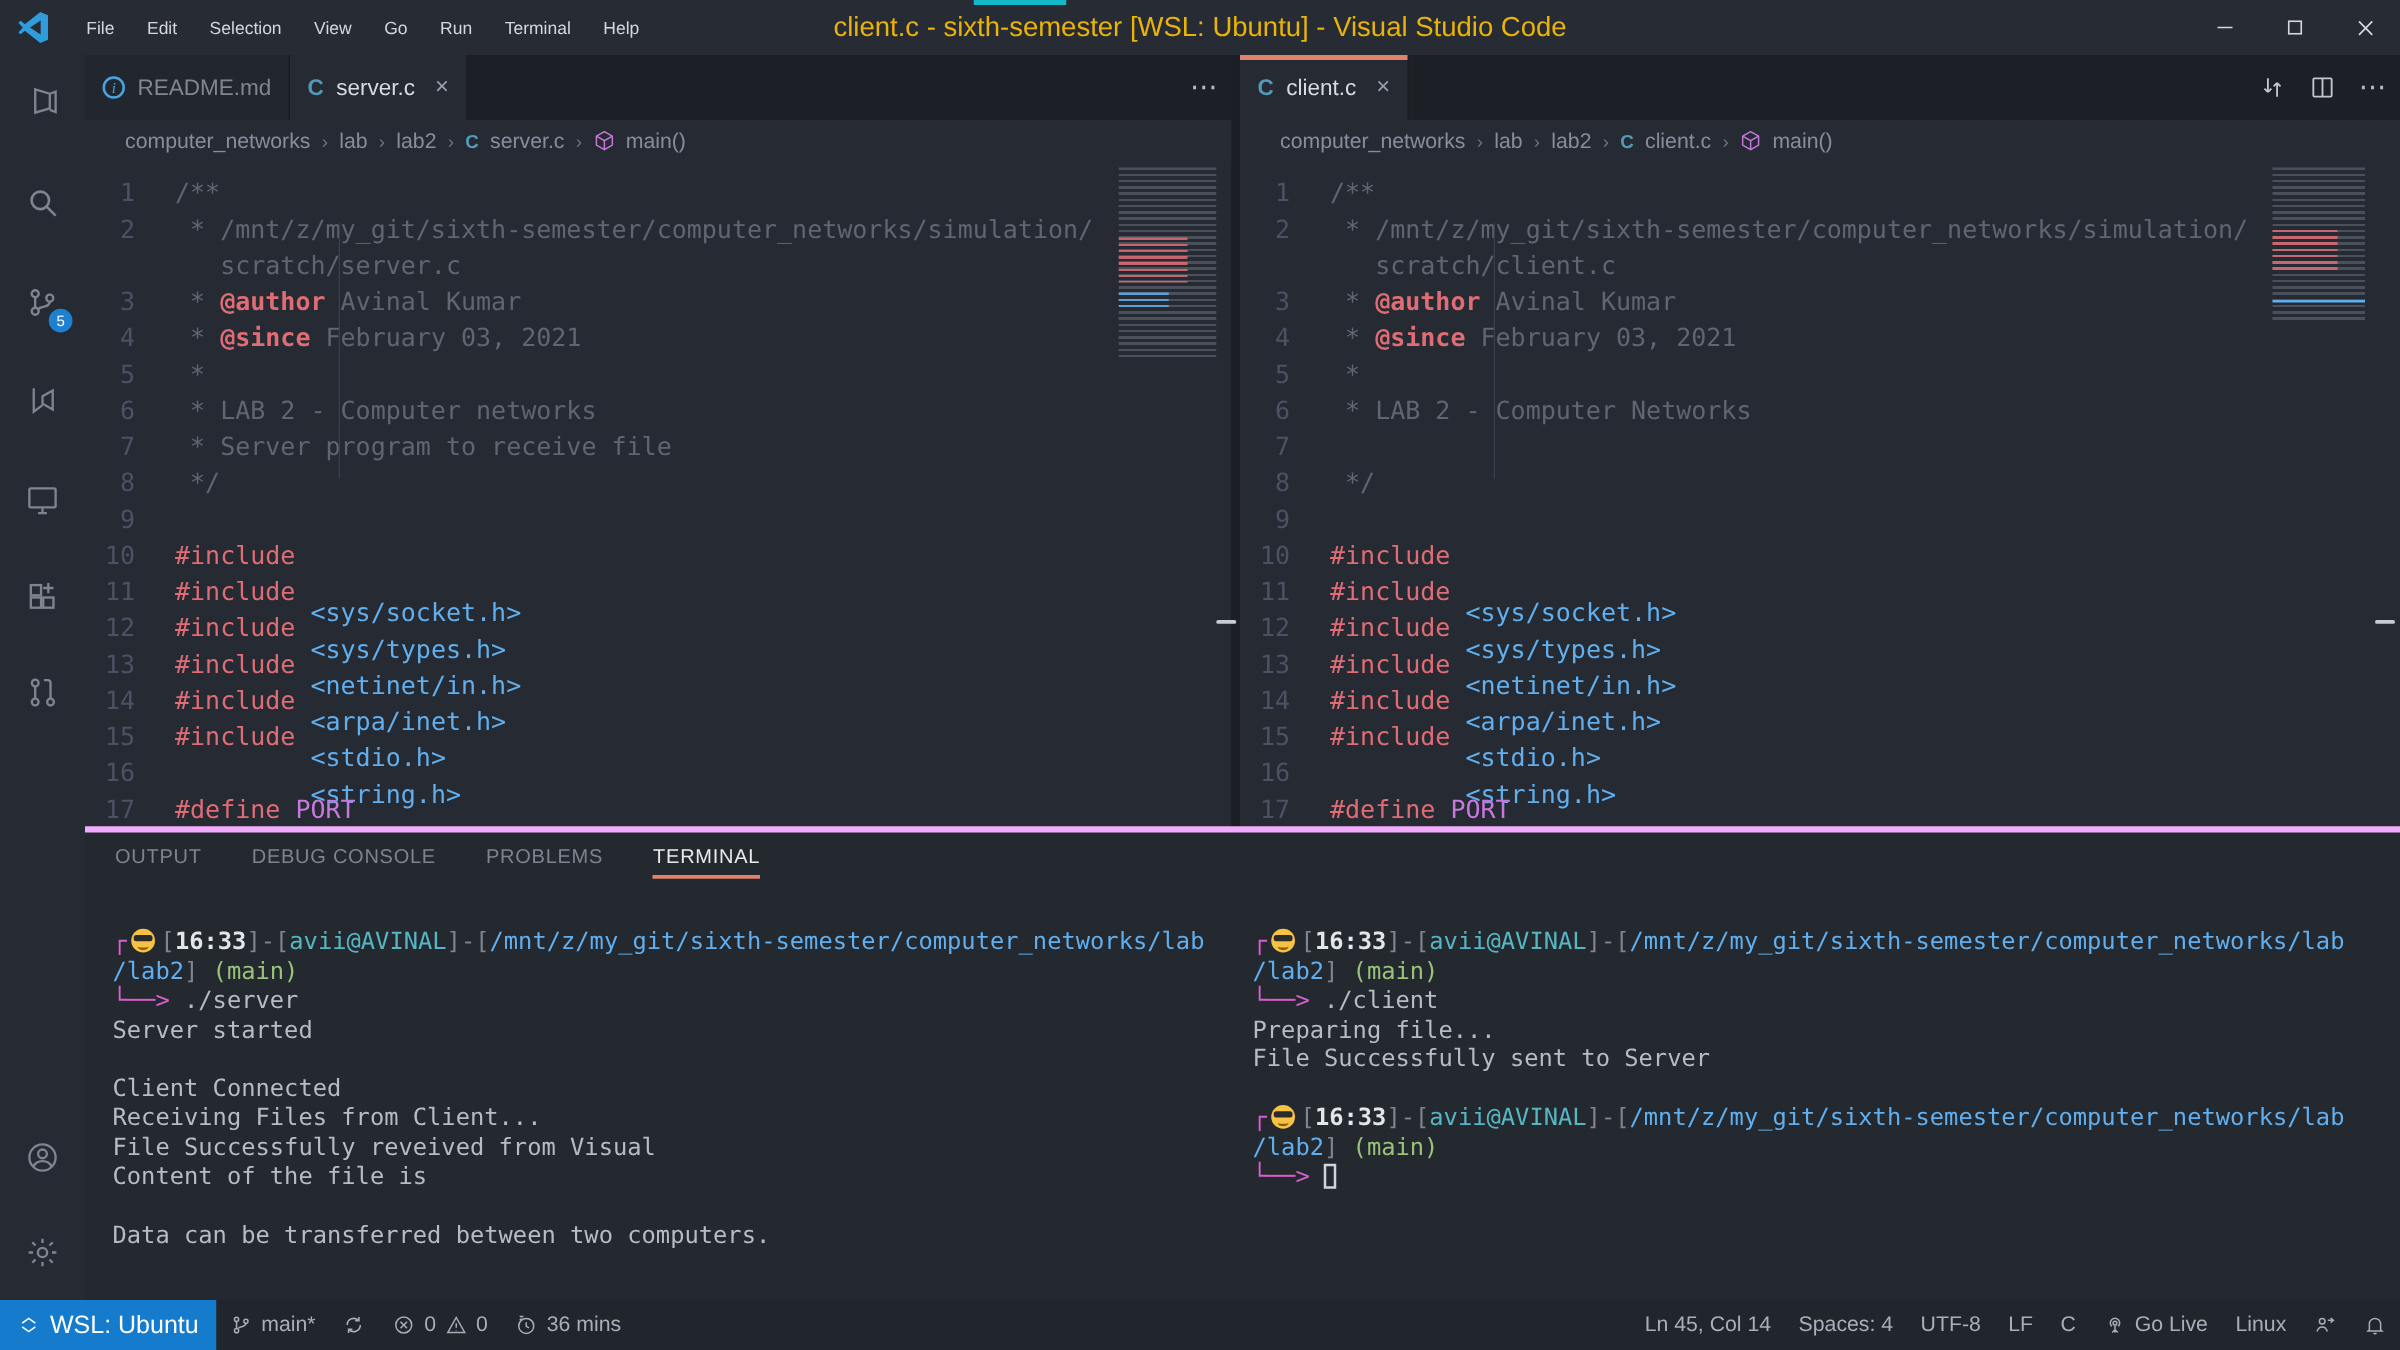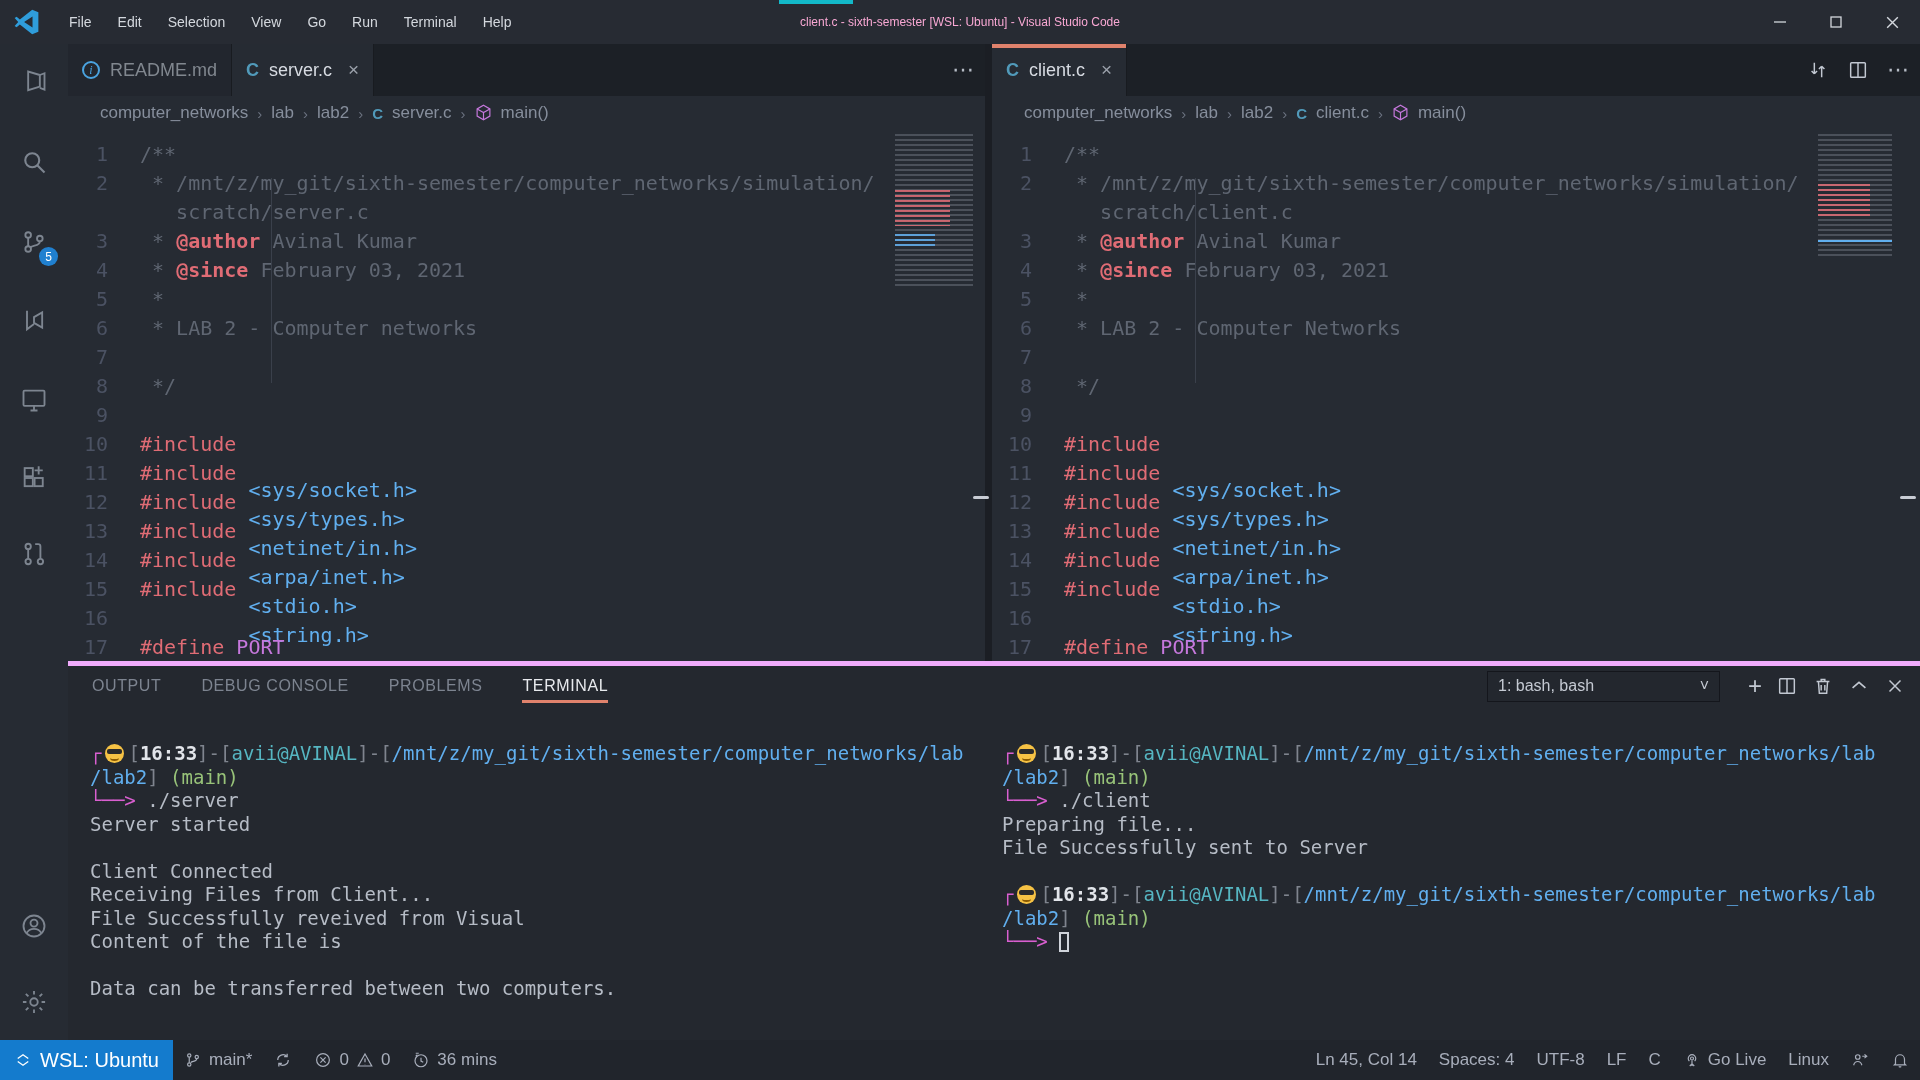--- a/index.html
+++ b/index.html
@@ -6,22 +6,22 @@
   html,body { width:1920px; height:1080px; overflow:hidden; background:#1b1f25;
               font-family:"Liberation Sans", sans-serif; }
   .app { position:absolute; inset:0; }
 
   
   .titlebar { position:absolute; left:0; top:0; width:1920px; height:44px;
               background:#272b33; display:flex; align-items:center; color:#cfd3da; }
   .vscode-logo { width:26px; height:26px; margin:0 16px 0 14px; }
   .menu-item { padding:4px 13px; font-size:14px; color:#d4d8de; height:44px;
                display:flex; align-items:center; cursor:default; }
-  .win-title { position:absolute; left:50%; transform:translateX(-50%); font-size:12px;
-               color:#f9a8d4; white-space:nowrap; }
+  .win-title { position:absolute; left:50%; transform:translateX(-50%); font-size:22px;
+               color:#eab308; white-space:nowrap; }
   .win-controls { position:absolute; right:0; top:0; height:44px; display:flex; }
   .win-btn { width:56px; height:44px; display:flex; align-items:center; justify-content:center; }
   .progress-line { position:absolute; left:779px; top:0; width:74px; height:4px; background:#13b9c9; }
 
   
   .main { position:absolute; top:44px; left:0; right:0; bottom:40px; display:flex; }
 
   .activitybar { width:68px; background:#262b33; position:relative; flex:none; }
   .ab-icon { position:absolute; left:0; width:68px; height:52px; display:flex;
              align-items:center; justify-content:center; }
@@ -260,21 +260,21 @@
         </div>
         <div class="codearea">
           <div class="code-rows">
               <div class="code-row"><span class="ln">1</span><span class="tk-c">/**</span></div>
               <div class="code-row"><span class="ln">2</span><span class="tk-c"> * /mnt/z/my_git/sixth-semester/computer_networks/simulation/</span></div>
               <div class="code-row"><span class="ln"></span><span class="tk-c">   scratch/server.c</span></div>
               <div class="code-row"><span class="ln">3</span><span class="tk-c"> * </span><span class="tk-rb">@author</span><span class="tk-c"> Avinal Kumar</span></div>
               <div class="code-row"><span class="ln">4</span><span class="tk-c"> * </span><span class="tk-rb">@since</span><span class="tk-c"> February 03, 2021</span></div>
               <div class="code-row"><span class="ln">5</span><span class="tk-c"> *</span></div>
               <div class="code-row"><span class="ln">6</span><span class="tk-c"> * LAB 2 - Computer networks</span></div>
-              <div class="code-row"><span class="ln">7</span></div>
+              <div class="code-row"><span class="ln">7</span><span class="tk-c"> * Server program to receive file</span></div>
               <div class="code-row"><span class="ln">8</span><span class="tk-c"> */</span></div>
               <div class="code-row"><span class="ln">9</span></div>
               <div class="code-row"><span class="ln">10</span><span class="tk-r">#include</span><span class="tk-n"> </span><span class="tk-b">&lt;sys/socket.h&gt;</span></div>
               <div class="code-row"><span class="ln">11</span><span class="tk-r">#include</span><span class="tk-n"> </span><span class="tk-b">&lt;sys/types.h&gt;</span></div>
               <div class="code-row"><span class="ln">12</span><span class="tk-r">#include</span><span class="tk-n"> </span><span class="tk-b">&lt;netinet/in.h&gt;</span></div>
               <div class="code-row"><span class="ln">13</span><span class="tk-r">#include</span><span class="tk-n"> </span><span class="tk-b">&lt;arpa/inet.h&gt;</span></div>
               <div class="code-row"><span class="ln">14</span><span class="tk-r">#include</span><span class="tk-n"> </span><span class="tk-b">&lt;stdio.h&gt;</span></div>
               <div class="code-row"><span class="ln">15</span><span class="tk-r">#include</span><span class="tk-n"> </span><span class="tk-b">&lt;string.h&gt;</span></div>
               <div class="code-row"><span class="ln">16</span></div>
               <div class="code-row"><span class="ln">17</span><span class="tk-r">#define</span><span class="tk-n"> </span><span class="tk-p">PORT</span><span class="tk-n"> </span><span class="tk-b">2047</span></div>
@@ -363,40 +363,20 @@
       </div>
     </div>
   </div>
 
   <div class="panel">
     <div class="panel-tabs">
       <div class="ptab">OUTPUT</div>
       <div class="ptab">DEBUG CONSOLE</div>
       <div class="ptab">PROBLEMS</div>
       <div class="ptab active">TERMINAL</div>
-      <div class="panel-actions">
-        <div class="shell-select">
-          <span>1: bash, bash</span>
-          <span>˅</span>
-        </div>
-        <span class="pa-glyph">+</span>
-        <svg viewBox="0 0 24 24" fill="none" stroke="#c2c8d2" stroke-width="1.6">
-            <rect x="4" y="4" width="16" height="16" rx="1"></rect>
-            <path d="M12 4v16"></path>
-          </svg>
-        <svg viewBox="0 0 24 24" fill="none" stroke="#c2c8d2" stroke-width="1.6">
-            <path d="M5 7h14M10 7V5h4v2M7 7l1 13h8l1-13M10 11v6M14 11v6"></path>
-          </svg>
-        <svg viewBox="0 0 24 24" fill="none" stroke="#c2c8d2" stroke-width="1.8">
-            <path d="M5 14l7-6 7 6"></path>
-          </svg>
-        <svg viewBox="0 0 24 24" fill="none" stroke="#c2c8d2" stroke-width="1.6">
-            <path d="M6 6l12 12M18 6 6 18"></path>
-          </svg>
-      </div>
     </div>
     <div class="term tleft">
         <div class="trow"><span class="tk-pk">┌</span><span class="emoji"></span><span class="tk-gy">[</span><span class="tk-wh">16:33</span><span class="tk-gy">]-[</span><span class="tk-cy">avii@AVINAL</span><span class="tk-gy">]-[</span><span class="tk-bl">/mnt/z/my_git/sixth-semester/computer_networks/lab</span></div>
         <div class="trow"><span class="tk-bl">/lab2</span><span class="tk-gy">]</span><span class="tk-gn"> (main)</span></div>
         <div class="trow"><span class="tk-pk">└──&gt;</span><span class="tk-fg"> ./server</span></div>
         <div class="trow"><span class="tk-fg">Server started</span></div>
         <div class="trow"></div>
         <div class="trow"><span class="tk-fg">Client Connected</span></div>
         <div class="trow"><span class="tk-fg">Receiving Files from Client...</span></div>
         <div class="trow"><span class="tk-fg">File Successfully reveived from Visual</span></div>

